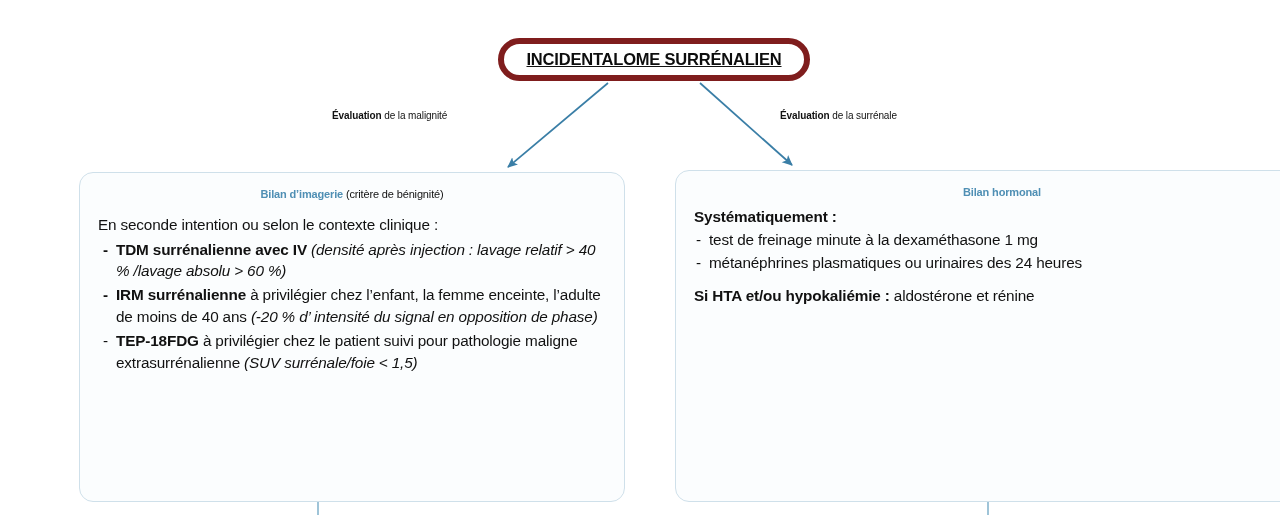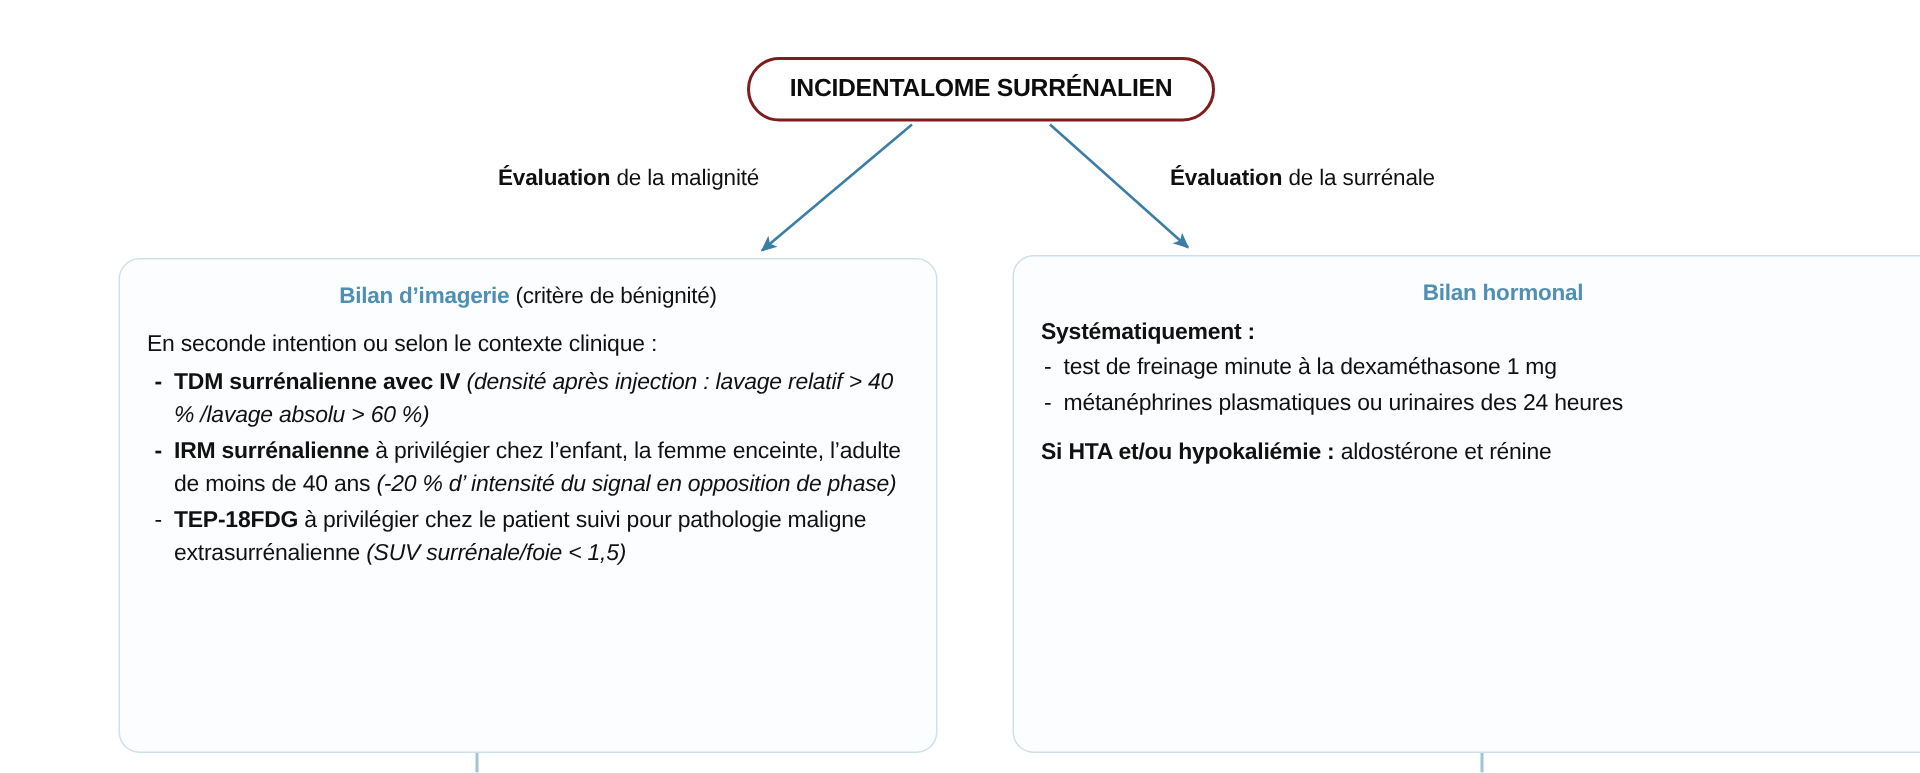--- a/index.html
+++ b/index.html
@@ -17,40 +17,41 @@
     -webkit-font-smoothing: antialiased;
   }
 
   
   #root-node {
     position: absolute;
     left: 498px;
     top: 38px;
     width: 312px;
     height: 43px;
-    border: 2px solid #7f1d1d;
+    border: 6px solid #7f1d1d;
     border-radius: 22px;
     background: #ffffff;
     box-sizing: border-box;
     display: flex;
     align-items: center;
     justify-content: center;
+    text-decoration: underline;
   }
   #root-node .label {
     font-size: 16.5px;
     font-weight: bold;
     letter-spacing: -0.2px;
     color: #0d0d0d;
     white-space: nowrap;
   }
 
   
   .edge-label {
     position: absolute;
-    font-size: 15px;
+    font-size: 10px;
     color: #111111;
     white-space: nowrap;
     letter-spacing: -0.1px;
   }
   .edge-label b { font-weight: bold; }
   #edge-label-left  { left: 332px; top: 110px; }
   #edge-label-right { left: 780px; top: 110px; }
 
   
   #connectors {
@@ -76,21 +77,21 @@
   .panel-body {
     padding: 14px 18px 10px 18px;
     font-size: 15.3px;
     line-height: 1.43;
     color: #111111;
     letter-spacing: -0.15px;
   }
   .panel-title {
     text-align: center;
     font-weight: bold;
-    font-size: 15px;
+    font-size: 11px;
     color: #4f8fb4;
     margin-bottom: 5px;
   }
   .panel-title .suffix {
     color: #111111;
     font-weight: normal;
   }
 
   .para { margin: 0 0 3px 0; }
   .para.tight { margin-bottom: 1px; }

